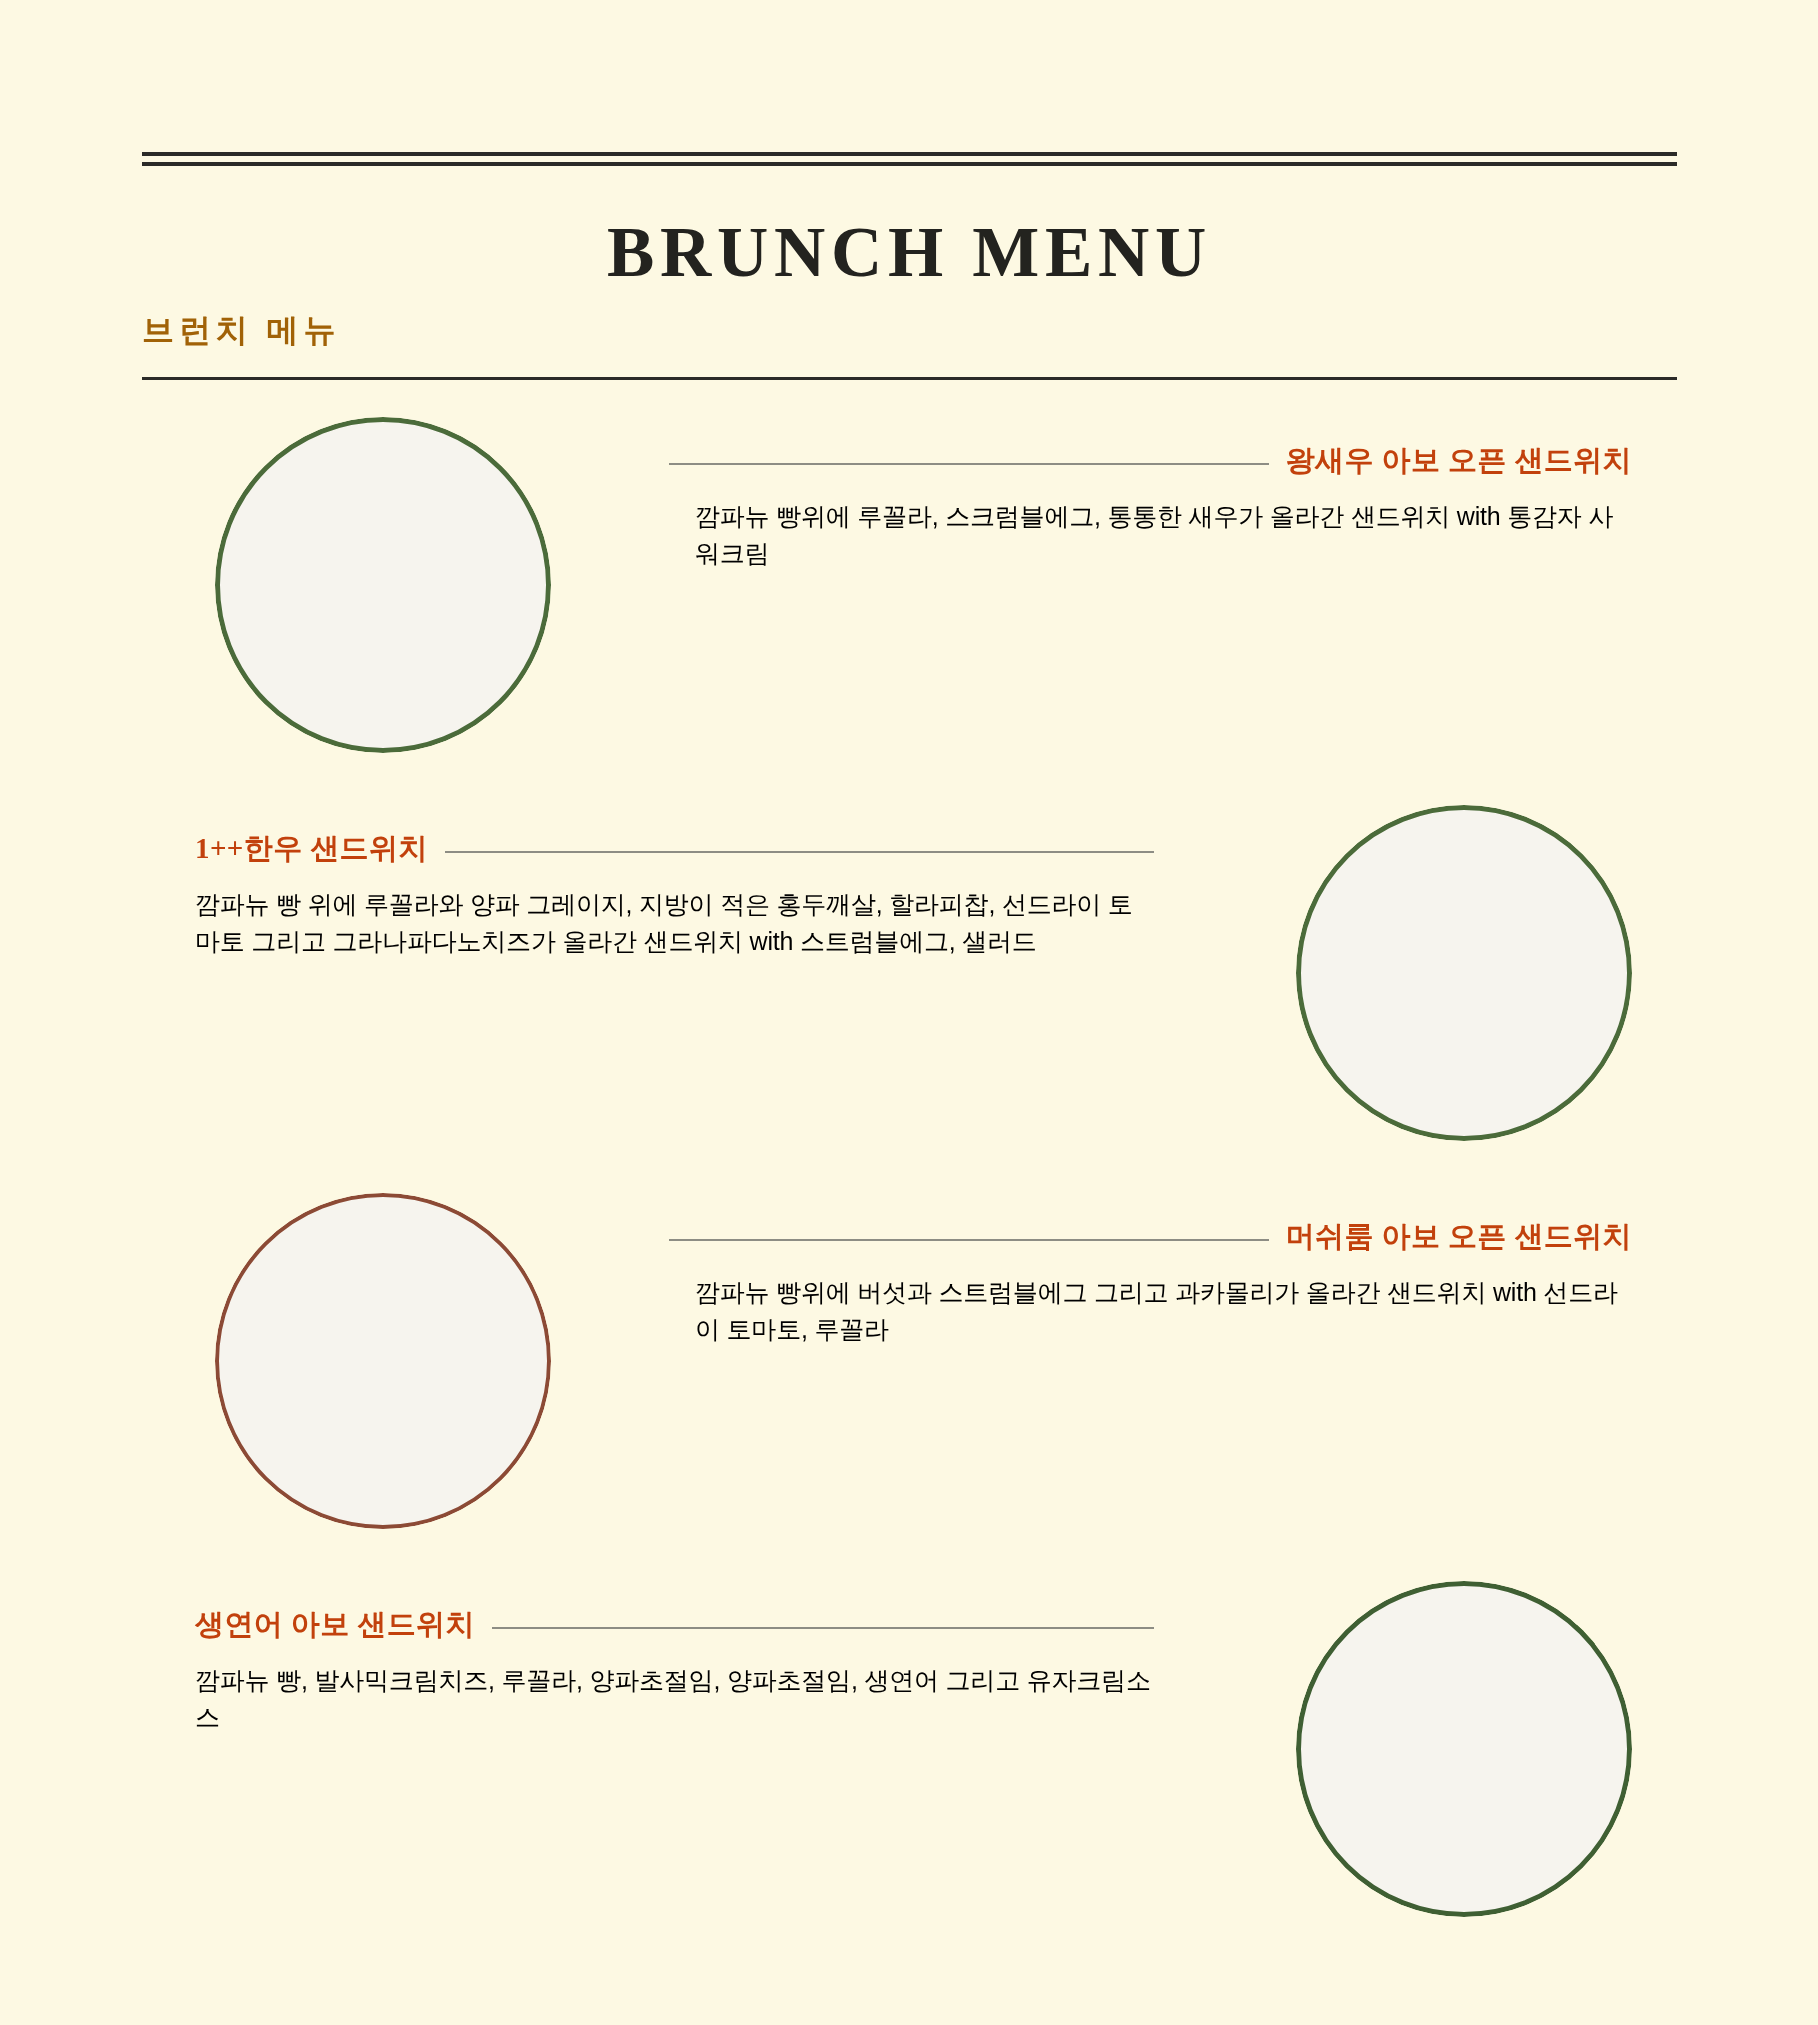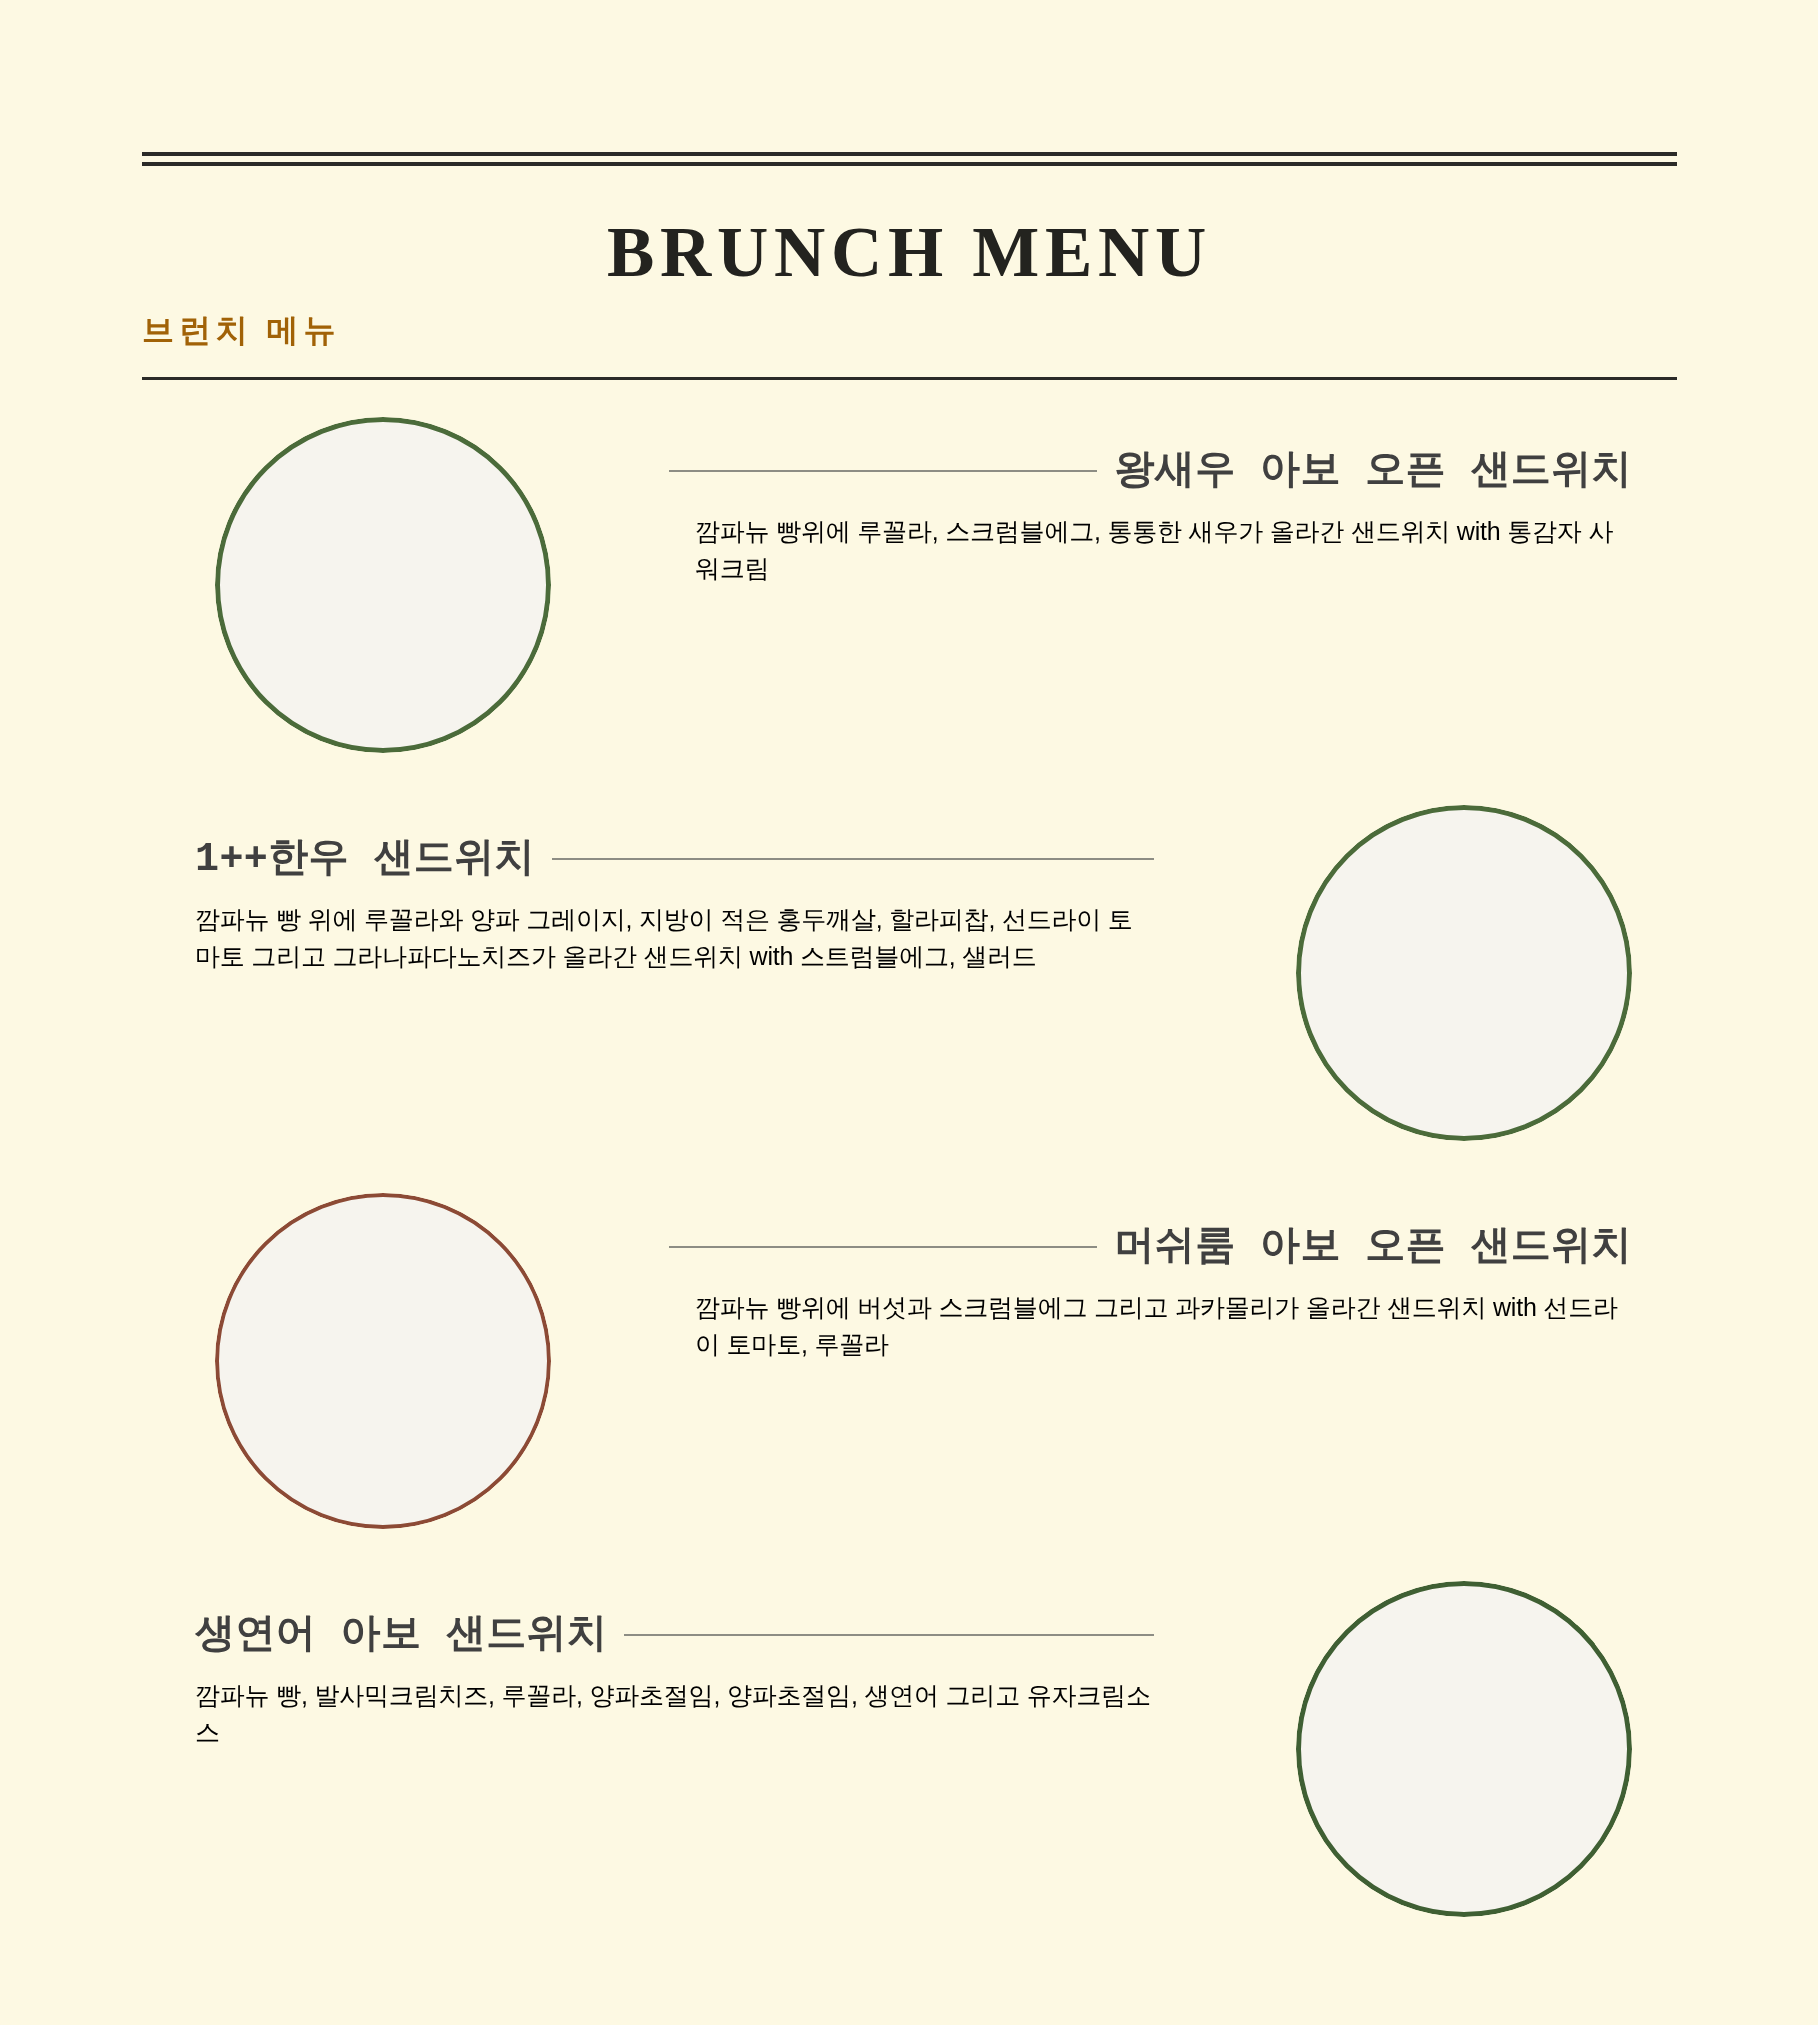--- a/index.html
+++ b/index.html
@@ -106,25 +106,25 @@
     right: 523px;
     text-align: left;
   }
 
   .name-row {
     display: flex;
     align-items: center;
     gap: 17px;
   }
   .item-name {
-    font-size: 40px;
+    font-size: 29px;
     font-weight: bold;
     white-space: nowrap;
-    color: #404040;
-    font-family: Liberation Mono, monospace;
+    color: #c2410c;
+    font-family: Liberation Serif, serif;
     letter-spacing: 0.4px;
   }
   .name-line {
     flex: 1 1 auto;
     height: 2px;
     background: #8d8d84;
     margin-top: 5.7px;
   }
   .desc {
     font-size: 25px;
@@ -291,21 +291,21 @@
             <ellipse cx="300" cy="640" rx="52" ry="32" transform="rotate(-12 300 640)"></ellipse>
             <ellipse cx="470" cy="655" rx="46" ry="28" transform="rotate(10 470 655)"></ellipse>
           </g>
         </svg>
       </div>
       <div class="textblock right">
         <div class="name-row">
           <div class="name-line"></div>
           <div class="item-name">머쉬룸 아보 오픈 샌드위치</div>
         </div>
-        <div class="desc indent">깜파뉴 빵위에 버섯과 스크럼블에그 그리고 과카몰리가 올라간 샌드위치 with 선드라이 토마토, 루꼴라</div>
+        <div class="desc indent">깜파뉴 빵위에 버섯과 스트럼블에그 그리고 과카몰리가 올라간 샌드위치 with 선드라이 토마토, 루꼴라</div>
       </div>
     </div>
 
     <div class="item">
       <div class="photo right">
         <div class="plate green2"></div>
         <svg viewBox="0 0 830 830" width="336" height="336">
           <circle cx="415" cy="415" r="408" fill="#f7f5ef"></circle>
           <circle cx="415" cy="415" r="400" fill="#fbfaf6"></circle>
 

